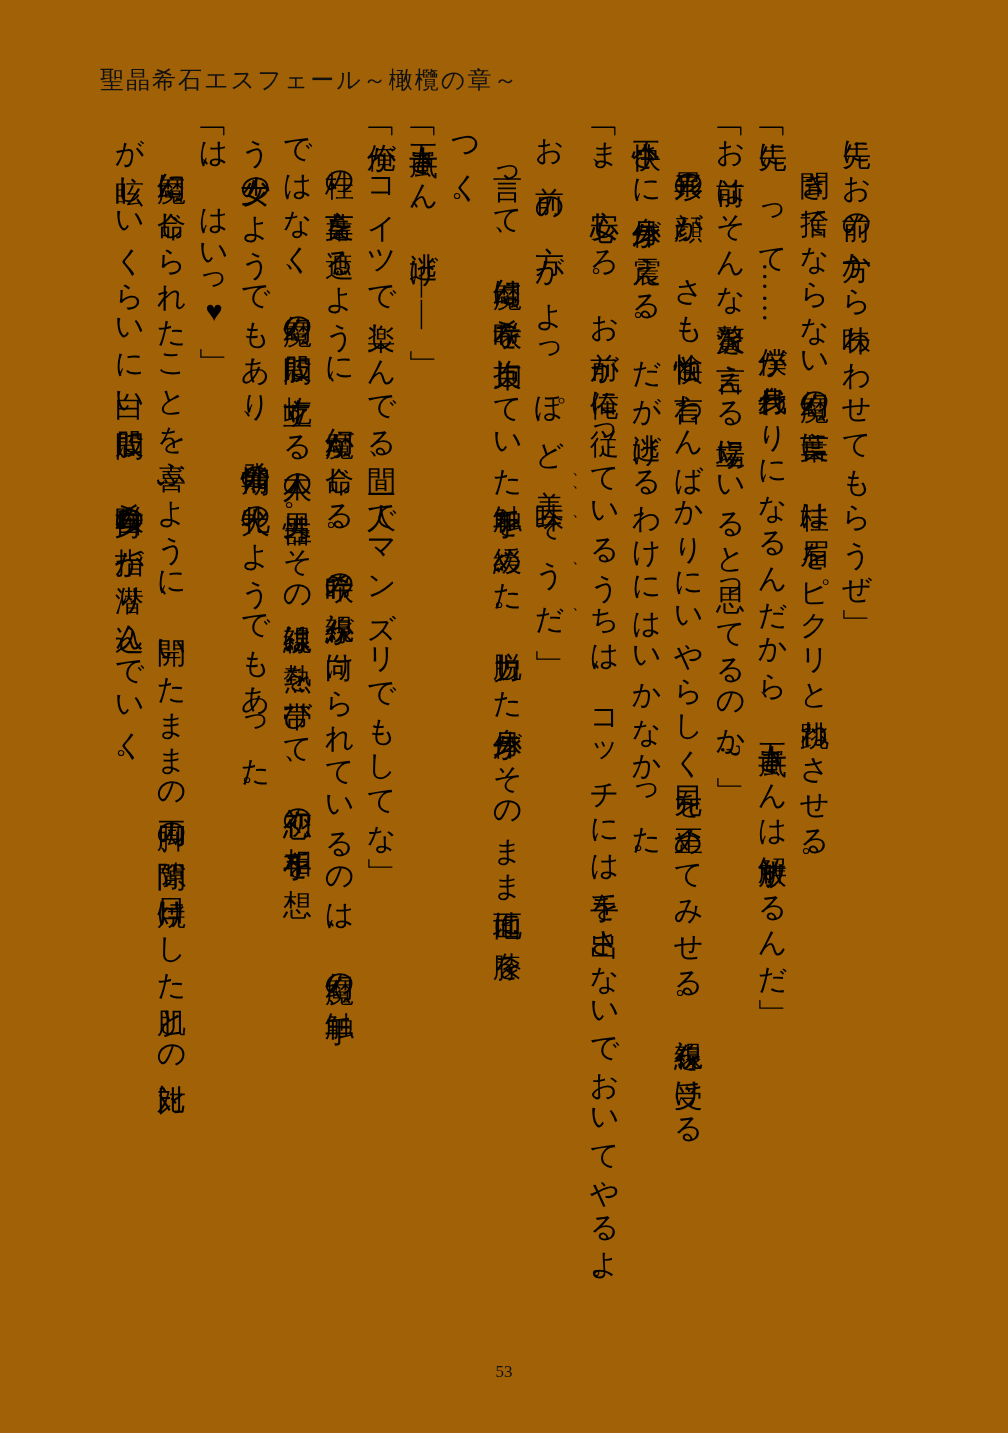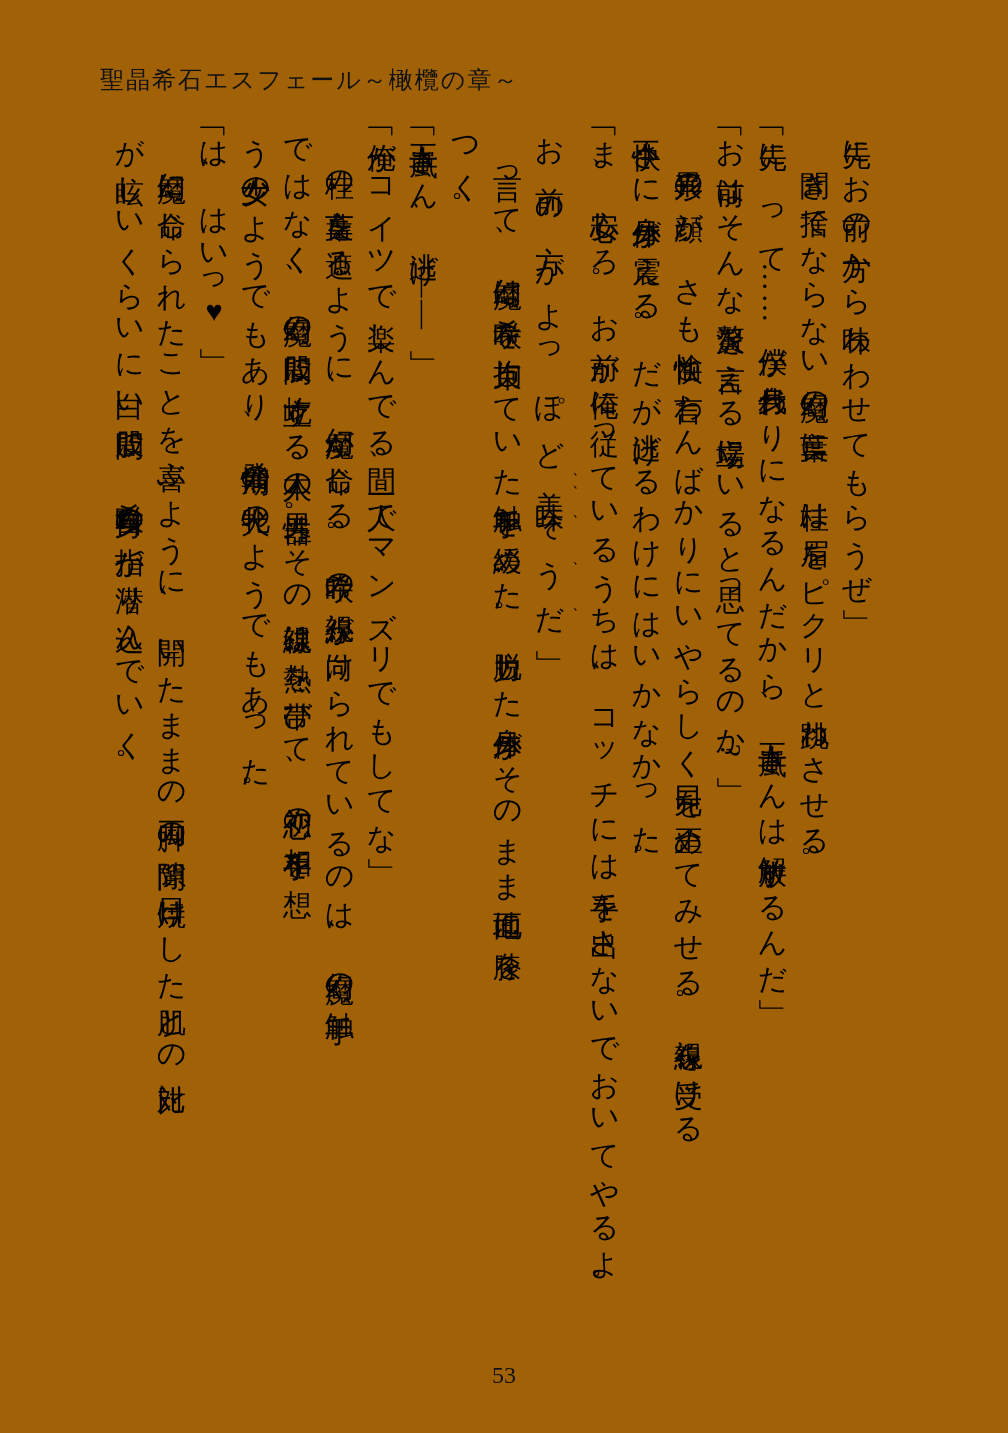--- a/index.html
+++ b/index.html
@@ -40,21 +40,21 @@
   .emph {
     -webkit-text-emphasis: "、";
     text-emphasis: "、";
   }
   .page-number {
     position: absolute;
     left: 0;
     right: 0;
     top: 1362px;
     text-align: center;
-    font-size: 24px;
+    font-size: 17px;
     color: #111111;
   }
 </style>
 </head>
 <body>
 
 <div class="page">
   <div class="running-header">聖晶希石エスフェール～橄欖の章～</div>
 
   <div class="body-text">

